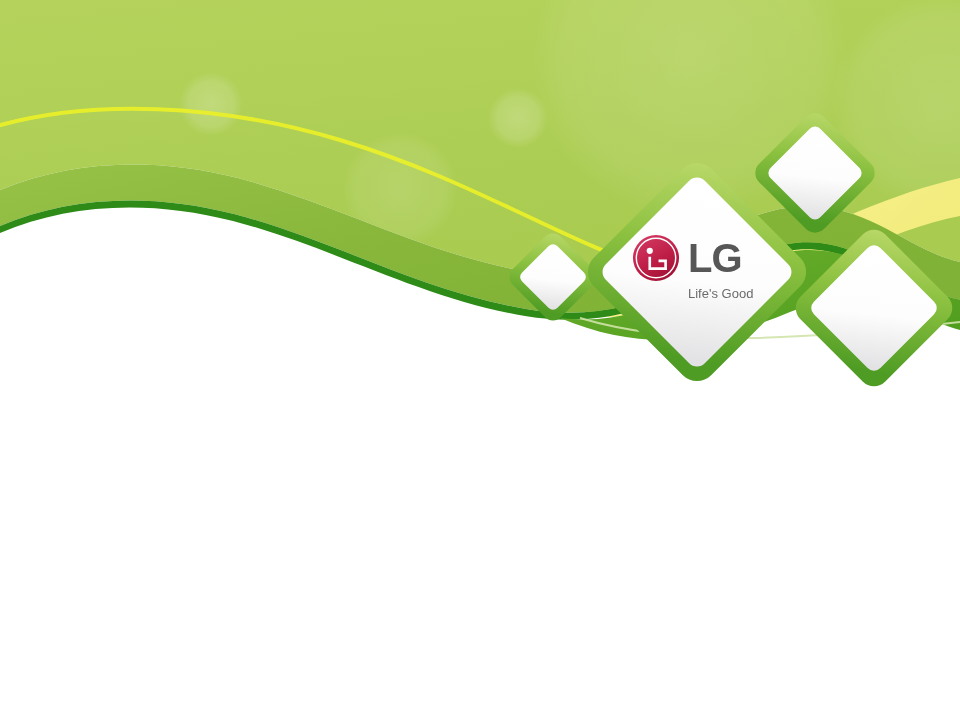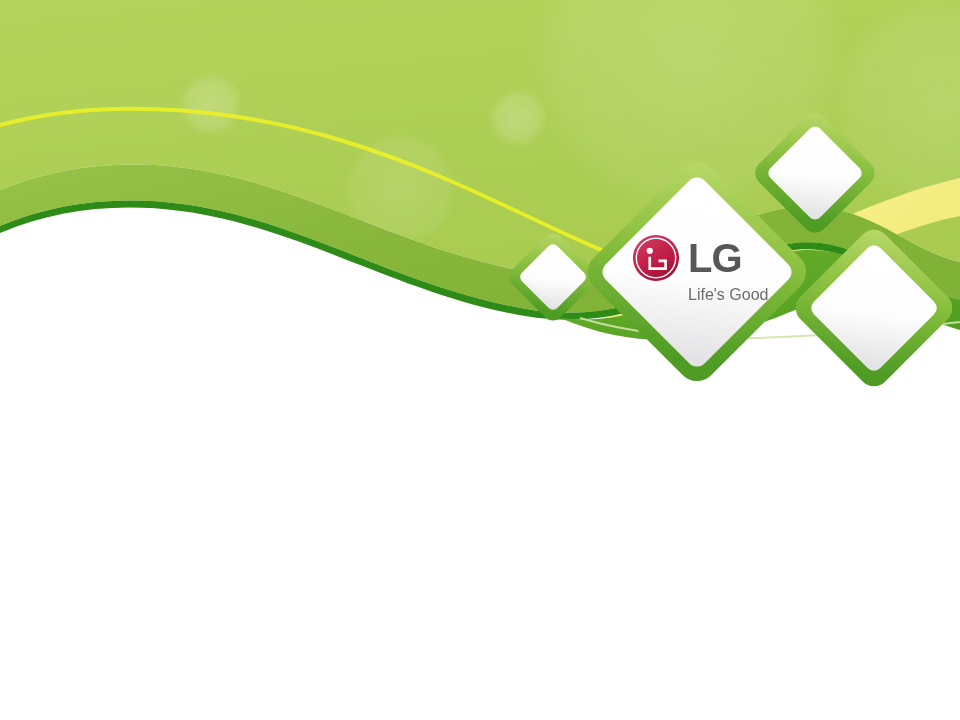--- a/index.html
+++ b/index.html
@@ -52,21 +52,21 @@
     font-family: "Liberation Sans", sans-serif;
     font-size: 40px;
     font-weight: bold;
     letter-spacing: -1px;
     color: #575757;
     line-height: 40px;
     white-space: nowrap;
   }
   #lg-tagline {
     font-family: "Liberation Sans", sans-serif;
-    font-size: 16px;
+    font-size: 13px;
     color: #6b6b6b;
     letter-spacing: 0px;
     margin-top: 4px;
     margin-left: 56px;
     white-space: nowrap;
   }
   
   #title-block {
     position: absolute;
     left: 0;

